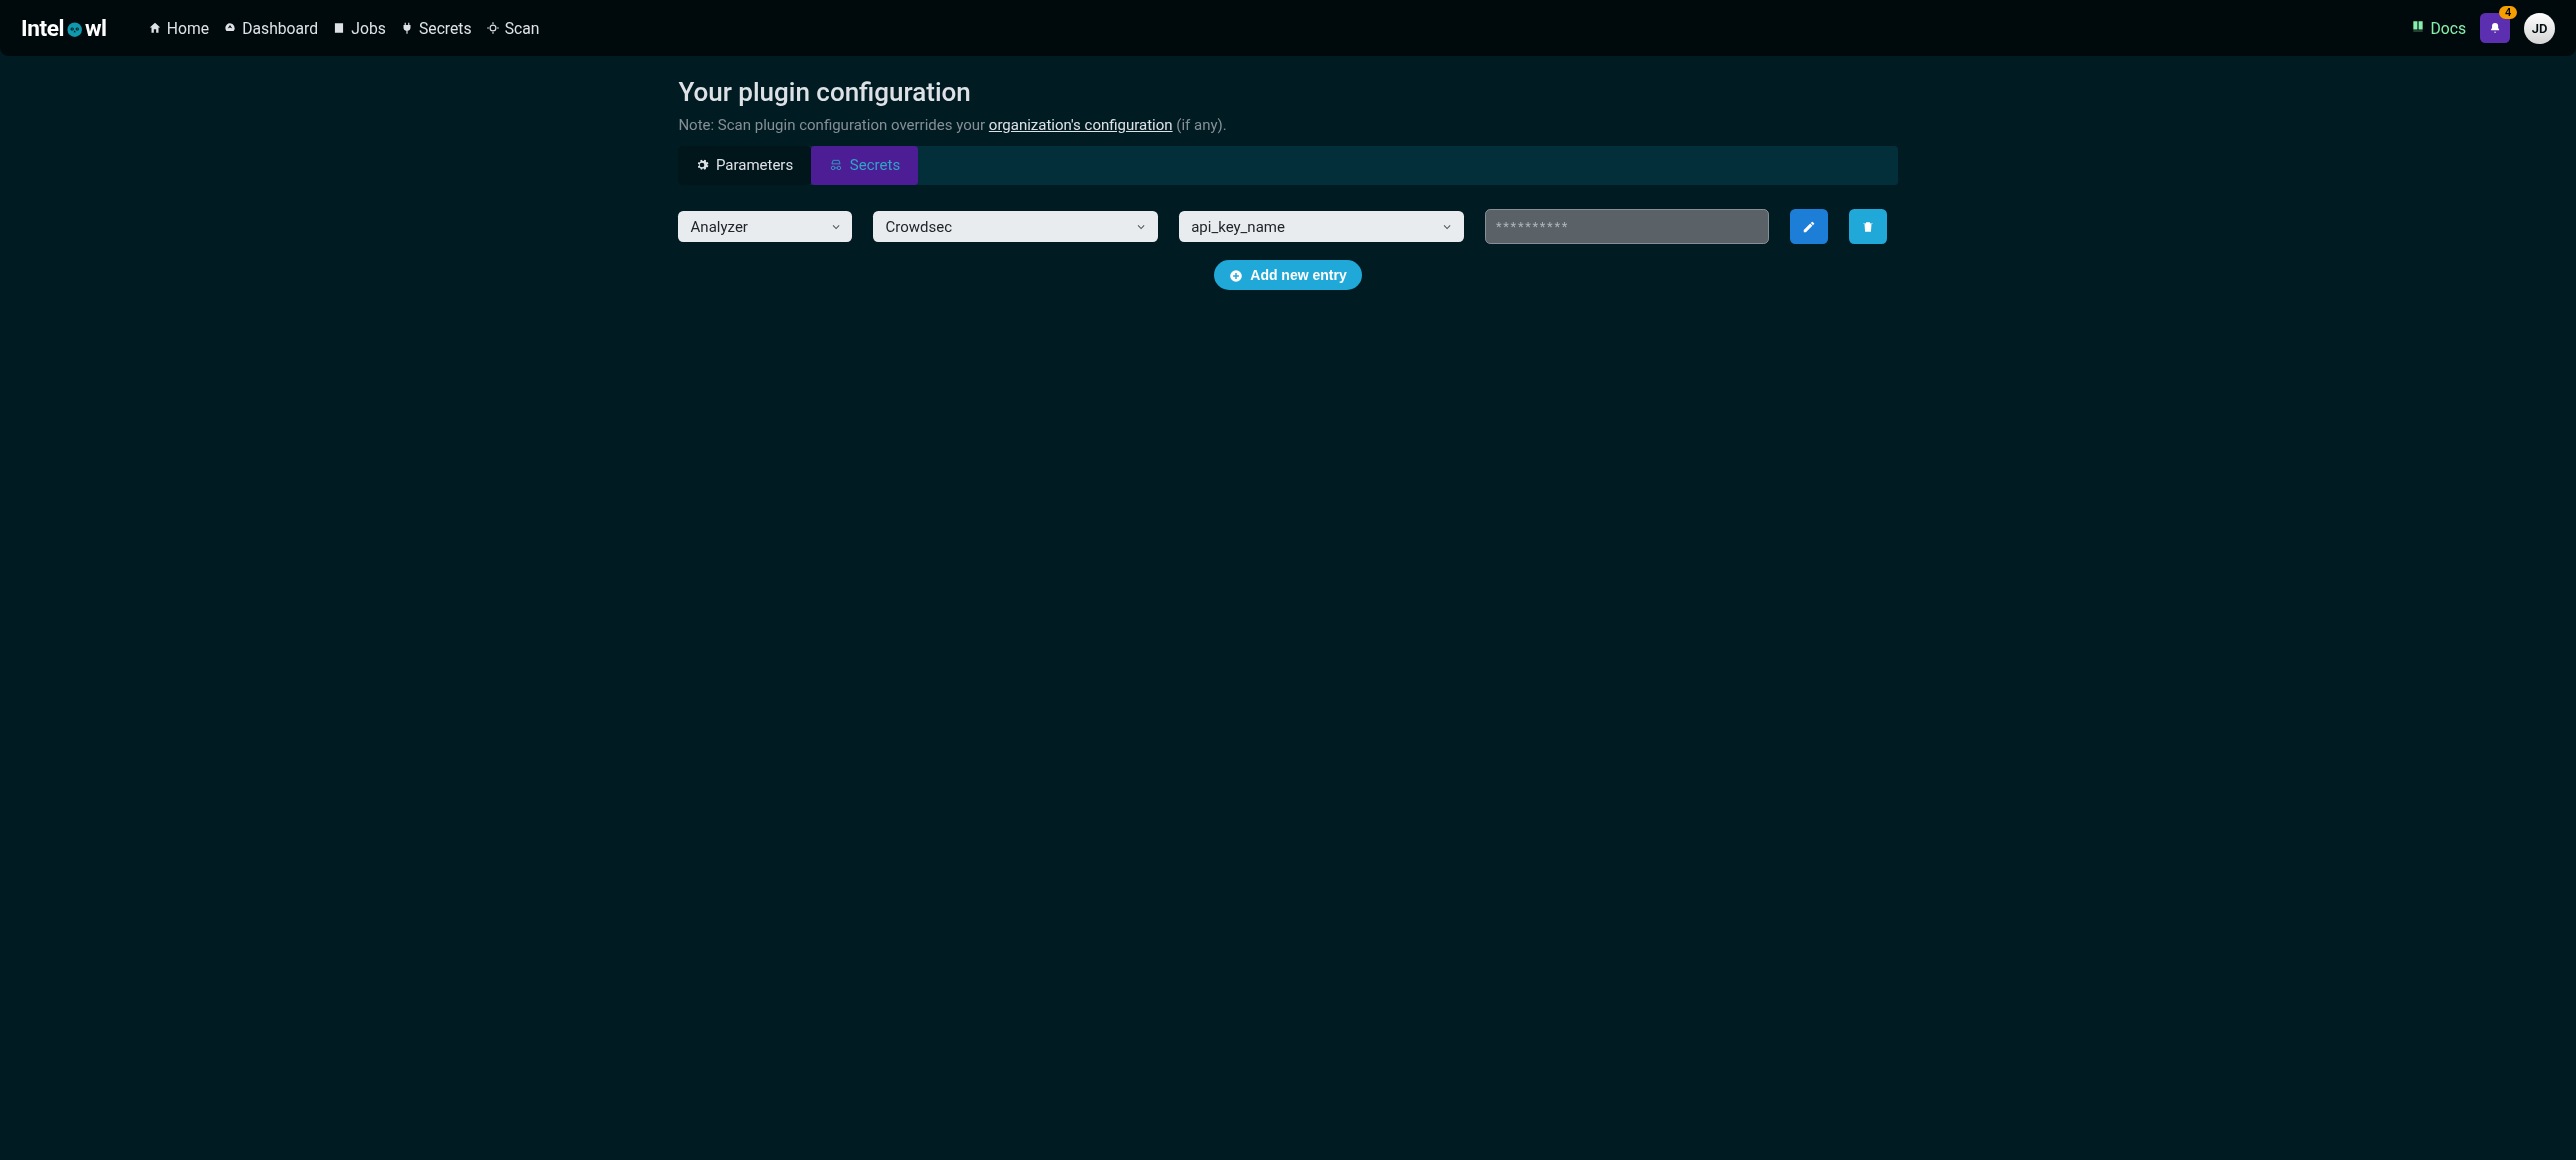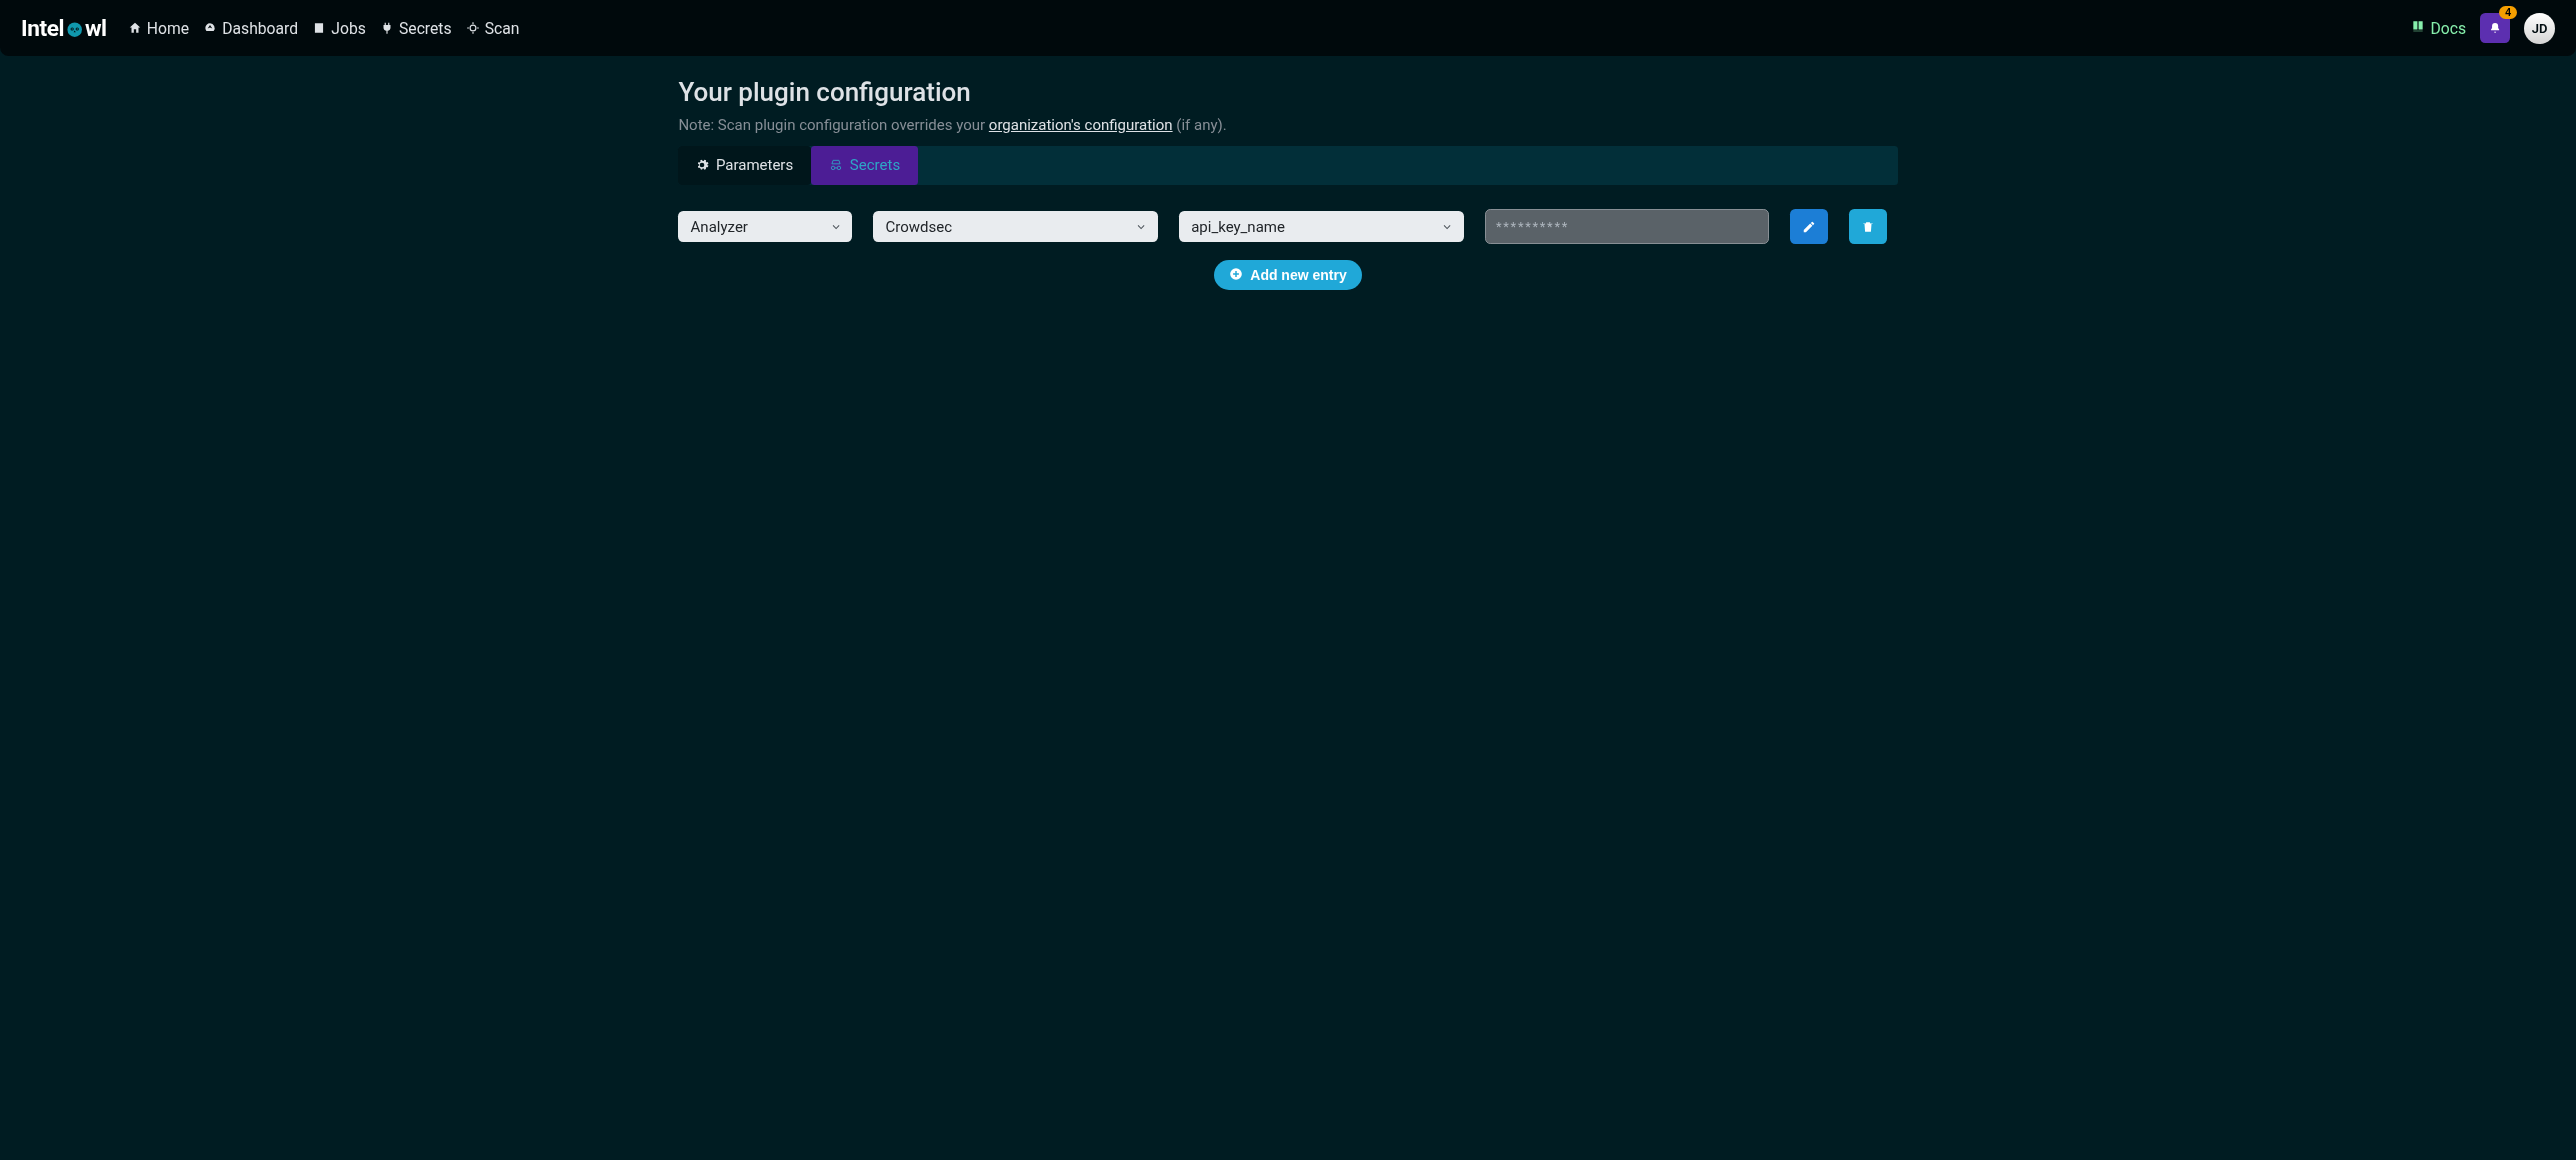--- a/index.html
+++ b/index.html
@@ -13,20 +13,21 @@
       color: #dee2e6;
       min-height: 100vh;
     }
     .navbar {
       background: #00090c;
       display: flex;
       align-items: center;
       padding: 10.4px 21px;
       border-radius: 0 0 8.7px 8.7px;
       height: 56px;
+      gap: 20px;
     }
     .brand {
       font-size: 22.6px;
       font-weight: 700;
       color: #fff;
       display: flex;
       align-items: center;
       margin-right: 21px;
       letter-spacing: -0.4px;
     }
@@ -226,21 +227,21 @@
     }
     .add-btn {
       background: #20a8d8;
       border: none;
       color: #fff;
       padding: 7px 15.7px;
       border-radius: 15.7px;
       font-size: 14px;
       font-weight: 600;
       display: flex;
-      align-items: flex-start;
+      align-items: flex-end;
       gap: 7px;
       cursor: pointer;
     }
     .add-btn svg { width: 14px; height: 14px; fill: #fff; }
   </style>
 </head>
 <body>
 
 <nav class="navbar">
   <div class="brand">

